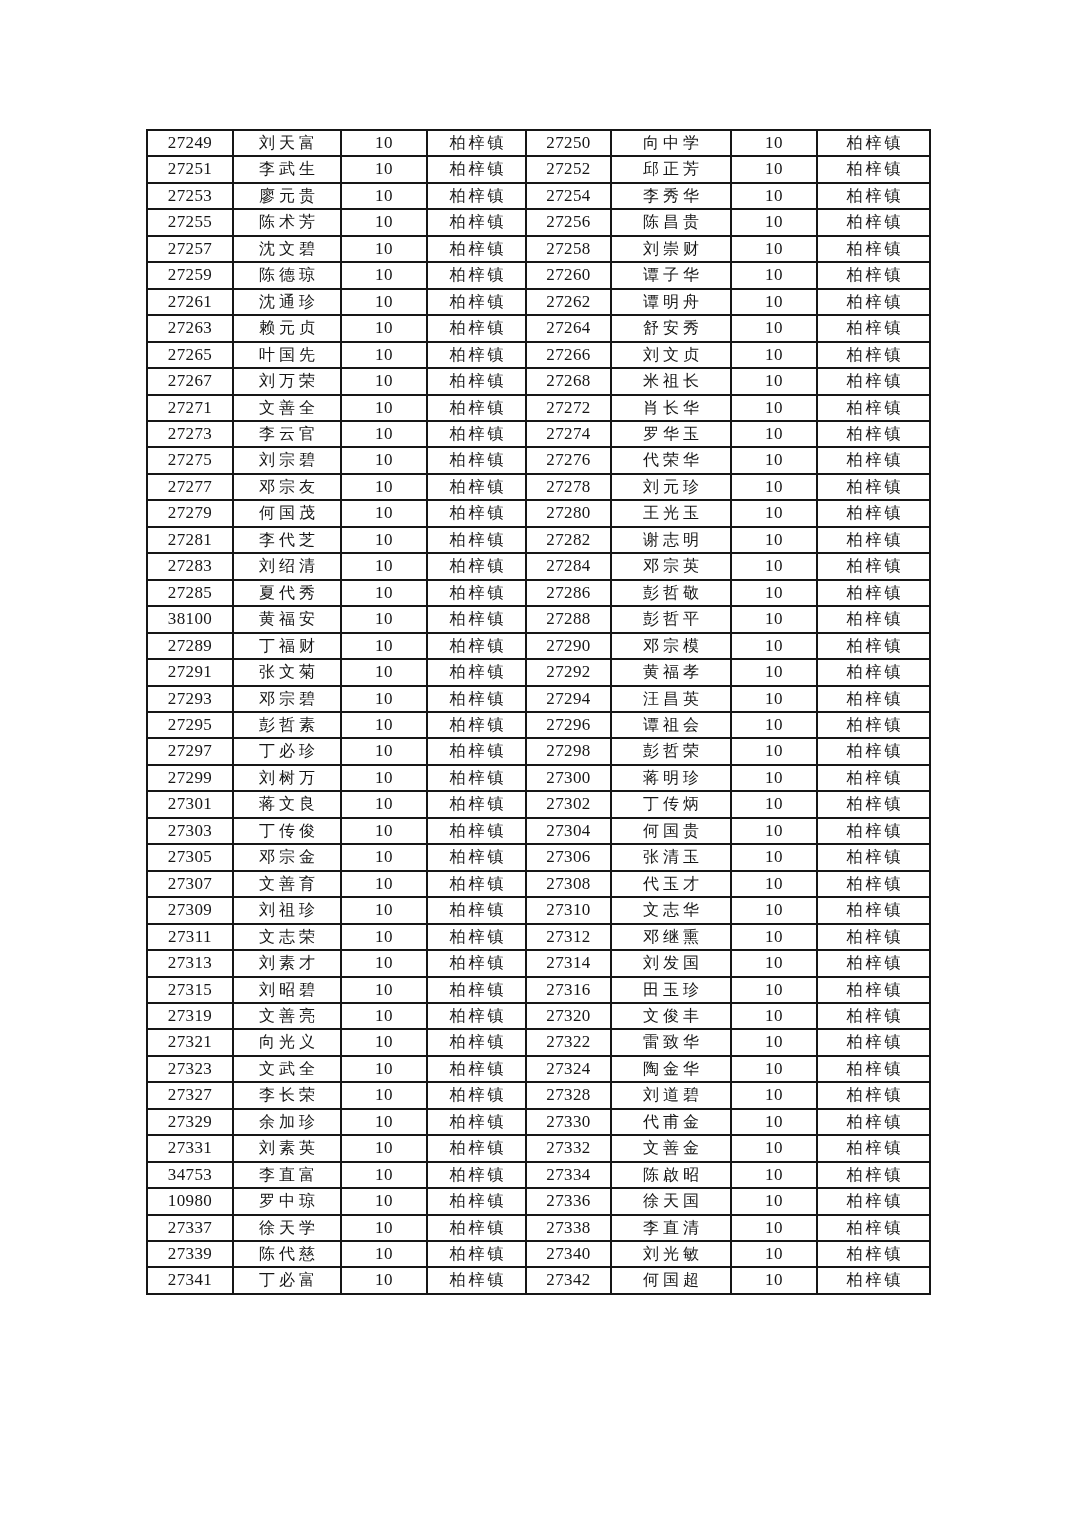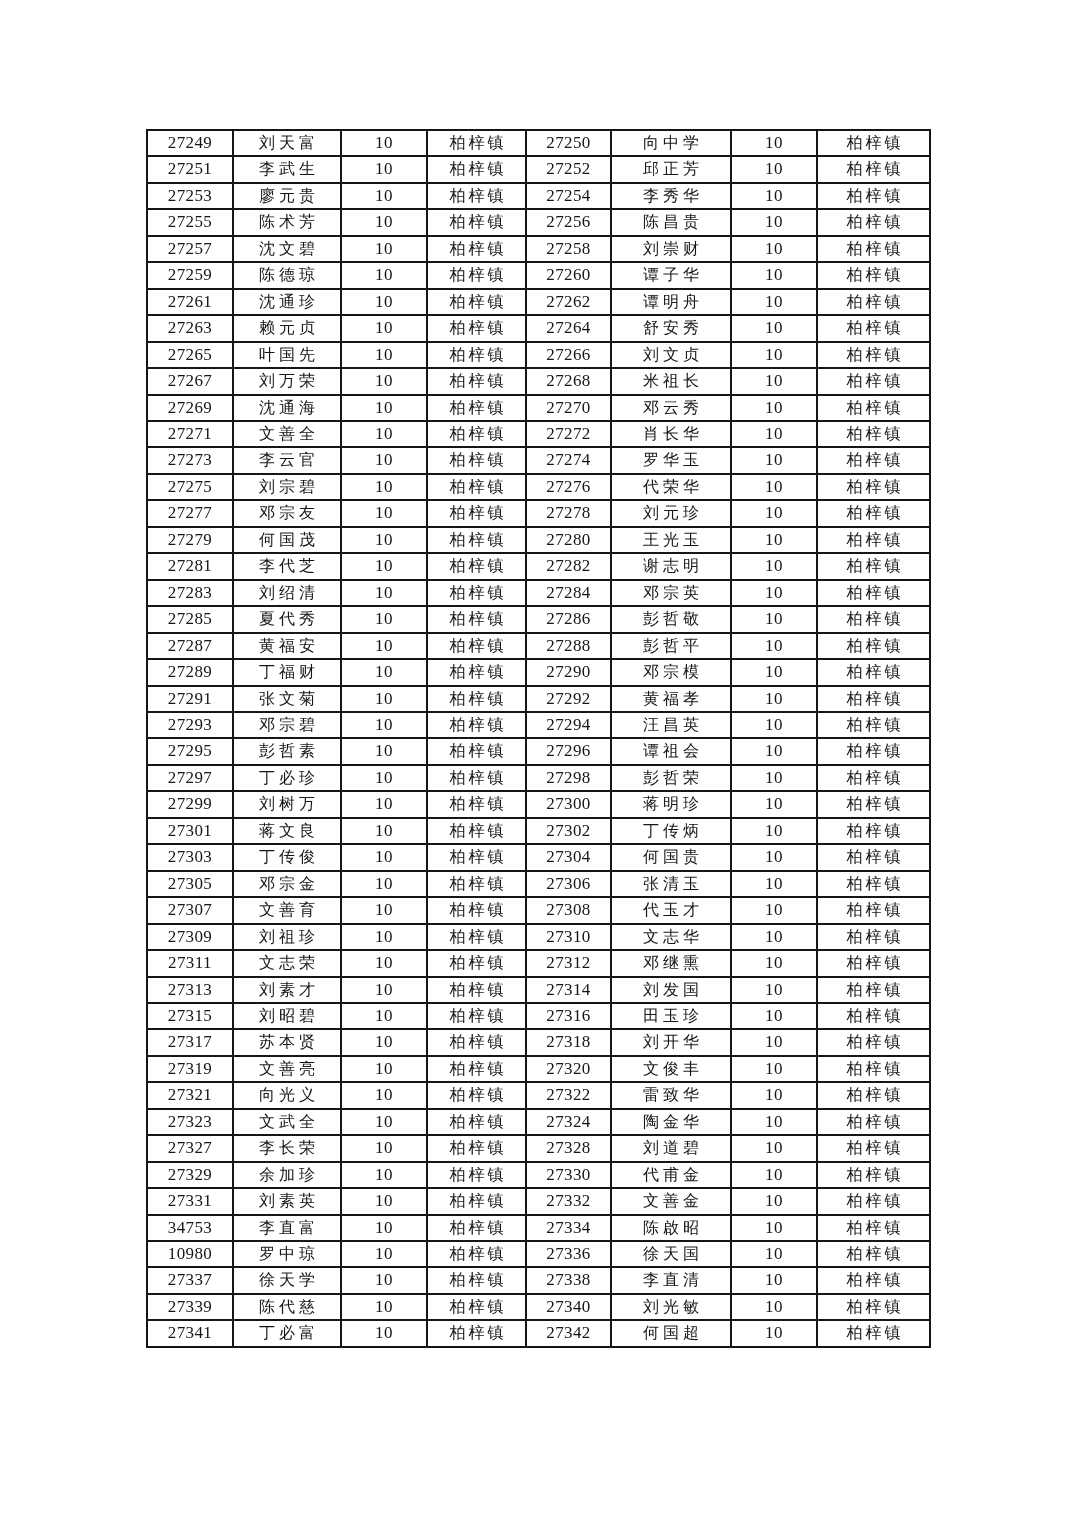--- a/index.html
+++ b/index.html
@@ -164,30 +164,20 @@
           <td class="num">27267</td>
           <td class="name">刘万荣</td>
           <td class="num">10</td>
           <td class="town">柏梓镇</td>
           <td class="num">27268</td>
           <td class="name">米祖长</td>
           <td class="num">10</td>
           <td class="town">柏梓镇</td>
         </tr>
         <tr>
-          <td class="num">27269</td>
-          <td class="name">沈通海</td>
-          <td class="num">10</td>
-          <td class="town">柏梓镇</td>
-          <td class="num">27270</td>
-          <td class="name">邓云秀</td>
-          <td class="num">10</td>
-          <td class="town">柏梓镇</td>
-        </tr>
-        <tr>
           <td class="num">27271</td>
           <td class="name">文善全</td>
           <td class="num">10</td>
           <td class="town">柏梓镇</td>
           <td class="num">27272</td>
           <td class="name">肖长华</td>
           <td class="num">10</td>
           <td class="town">柏梓镇</td>
         </tr>
         <tr>
@@ -254,21 +244,21 @@
           <td class="num">27285</td>
           <td class="name">夏代秀</td>
           <td class="num">10</td>
           <td class="town">柏梓镇</td>
           <td class="num">27286</td>
           <td class="name">彭哲敬</td>
           <td class="num">10</td>
           <td class="town">柏梓镇</td>
         </tr>
         <tr>
-          <td class="num">27287</td>
+          <td class="num">38100</td>
           <td class="name">黄福安</td>
           <td class="num">10</td>
           <td class="town">柏梓镇</td>
           <td class="num">27288</td>
           <td class="name">彭哲平</td>
           <td class="num">10</td>
           <td class="town">柏梓镇</td>
         </tr>
         <tr>
           <td class="num">27289</td>
@@ -400,30 +390,20 @@
           <td class="num">10</td>
           <td class="town">柏梓镇</td>
         </tr>
         <tr>
           <td class="num">27315</td>
           <td class="name">刘昭碧</td>
           <td class="num">10</td>
           <td class="town">柏梓镇</td>
           <td class="num">27316</td>
           <td class="name">田玉珍</td>
-          <td class="num">10</td>
-          <td class="town">柏梓镇</td>
-        </tr>
-        <tr>
-          <td class="num">27317</td>
-          <td class="name">苏本贤</td>
-          <td class="num">10</td>
-          <td class="town">柏梓镇</td>
-          <td class="num">27318</td>
-          <td class="name">刘开华</td>
           <td class="num">10</td>
           <td class="town">柏梓镇</td>
         </tr>
         <tr>
           <td class="num">27319</td>
           <td class="name">文善亮</td>
           <td class="num">10</td>
           <td class="town">柏梓镇</td>
           <td class="num">27320</td>
           <td class="name">文俊丰</td>

